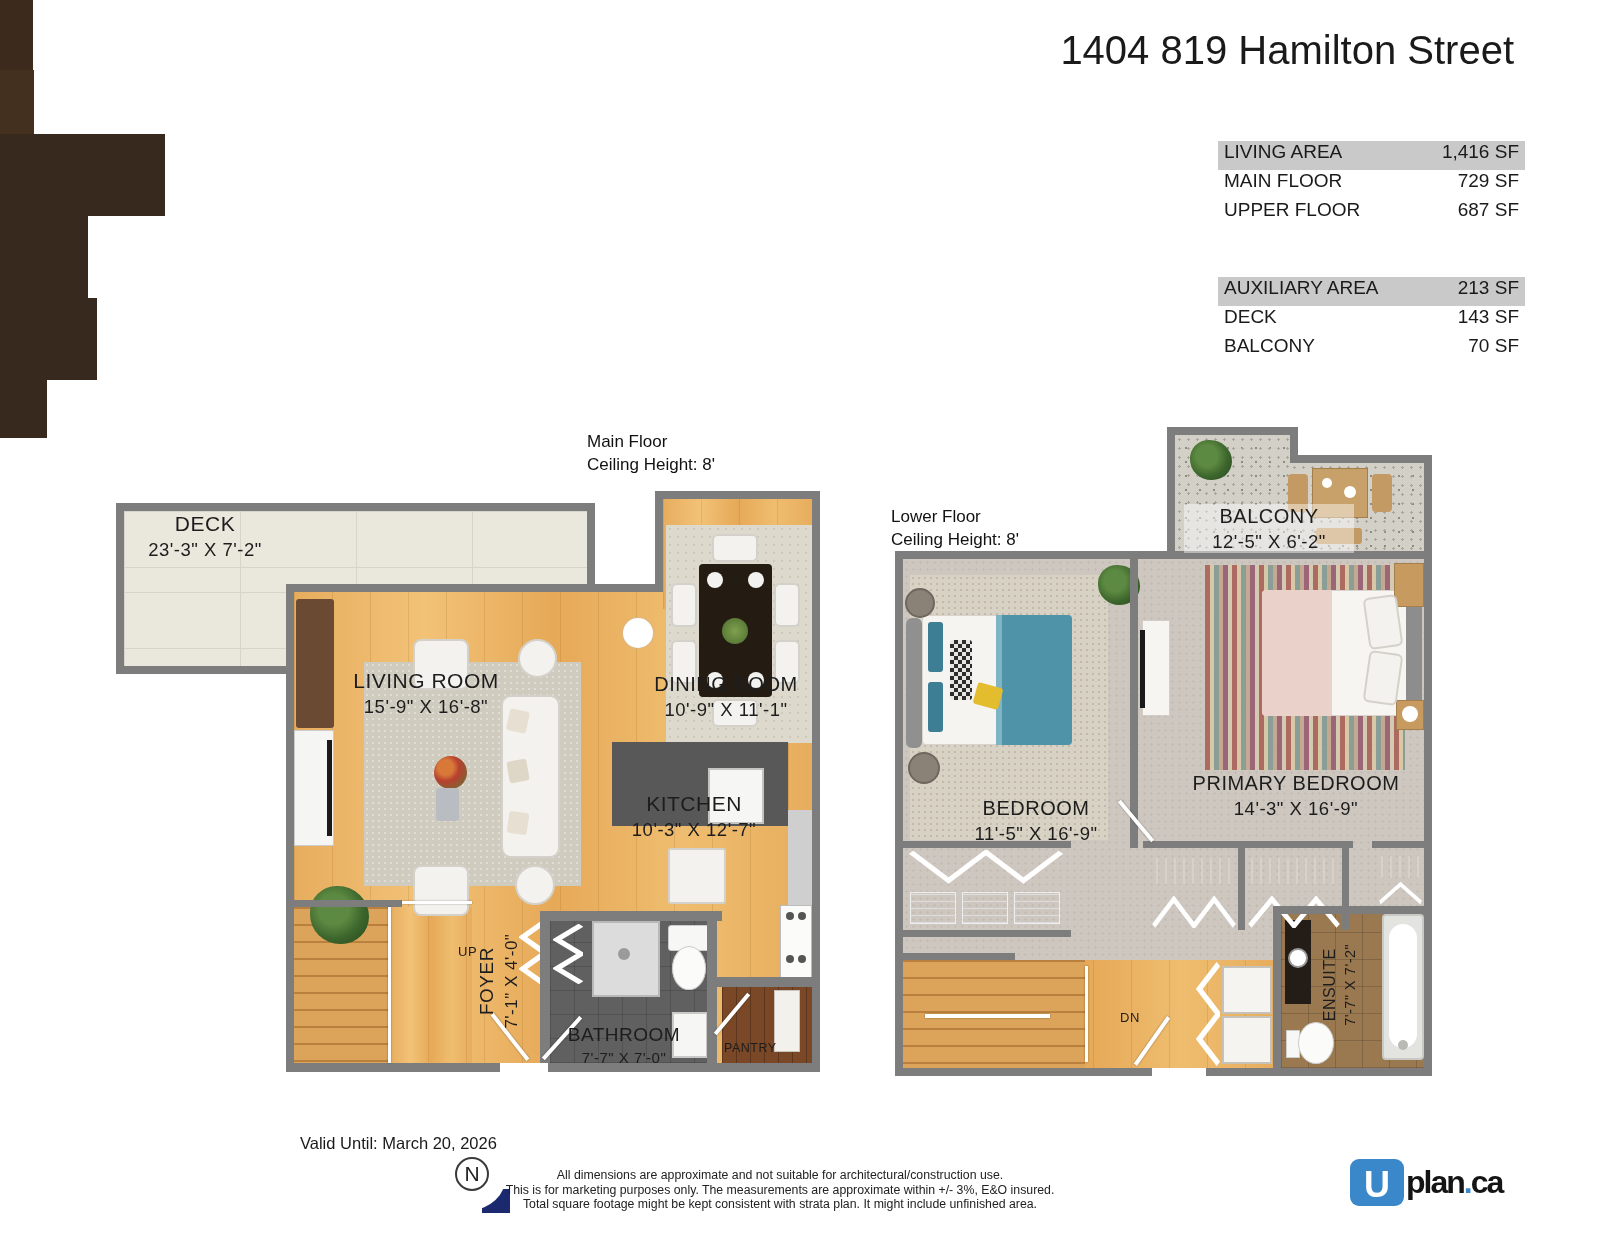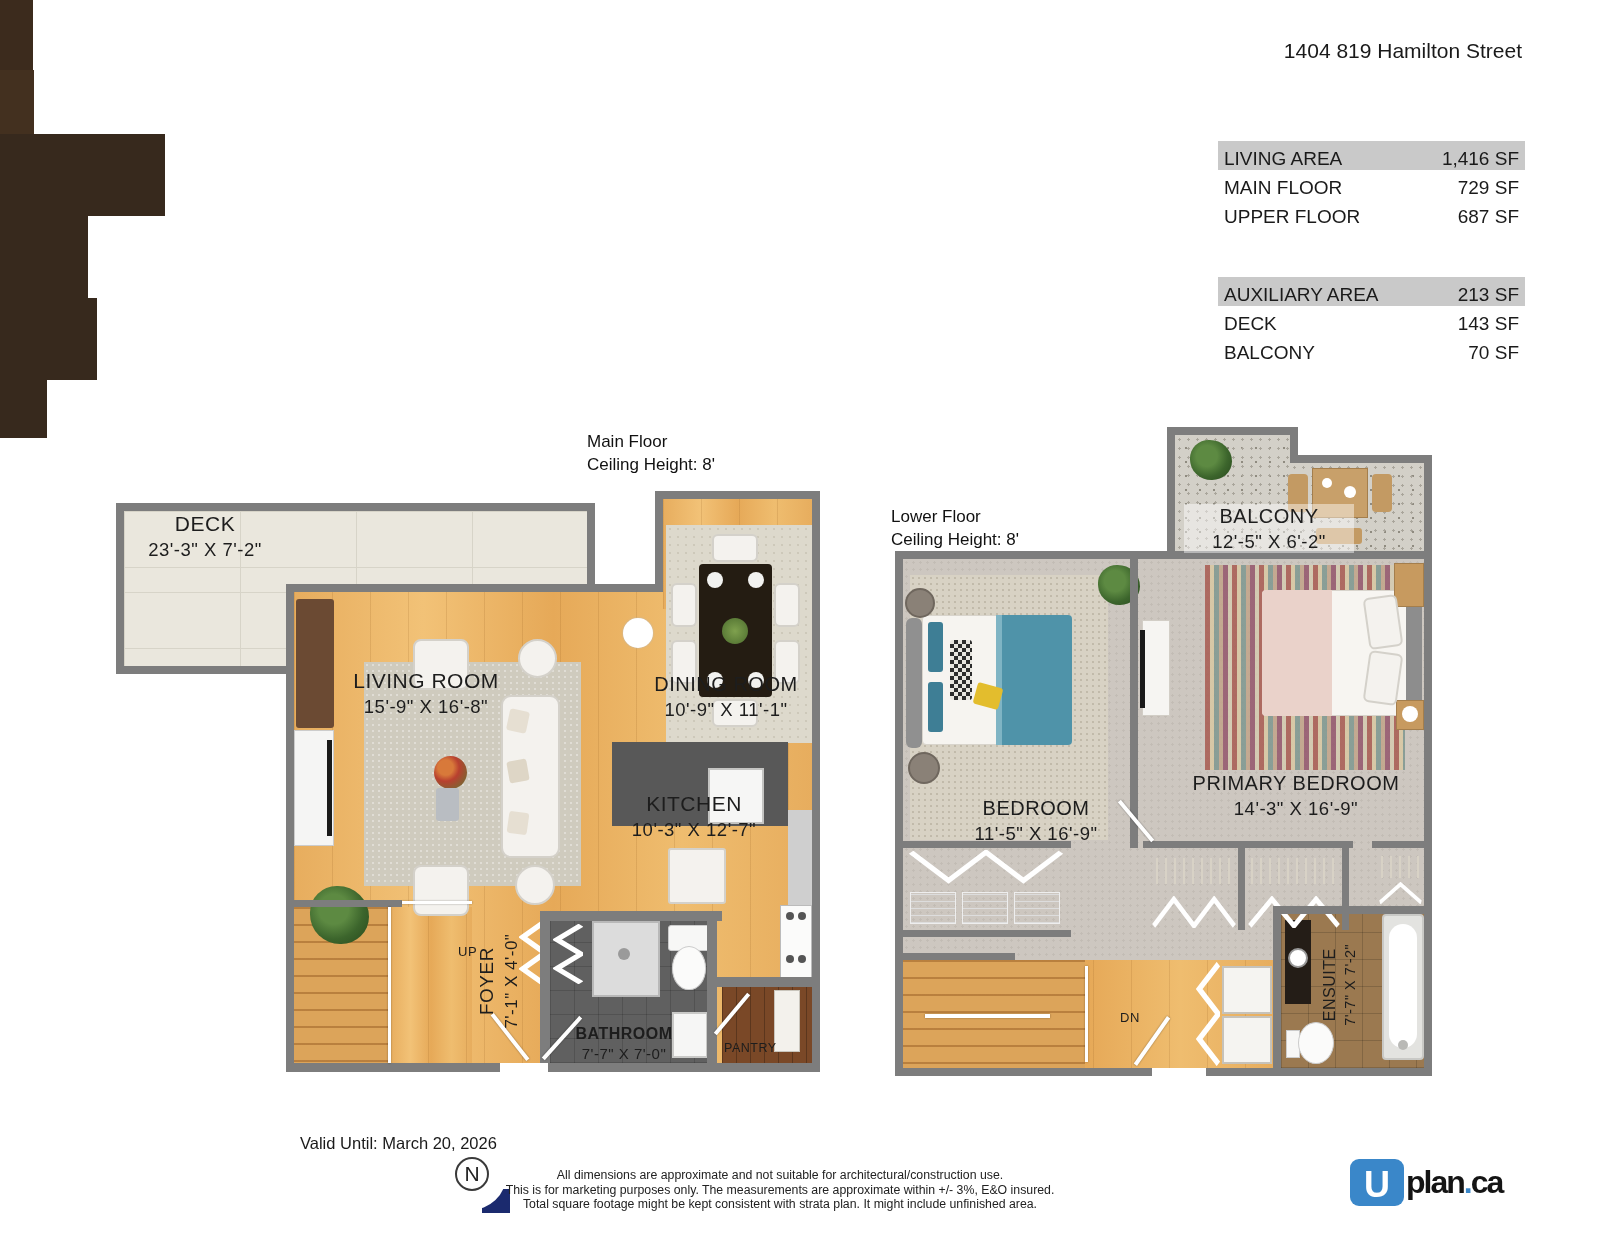--- a/index.html
+++ b/index.html
@@ -40,29 +40,29 @@
   .closet{background:#37291d;z-index:10;}
   .hangers{position:absolute;background:repeating-linear-gradient(90deg,#d8d2c6 0 2px,transparent 2px 9px);z-index:11;}
   .wire{position:absolute;border:1.5px solid #eee;background:repeating-linear-gradient(0deg,#ddd 0 1.5px,transparent 1.5px 7px);z-index:11;}
   .plant{background:radial-gradient(circle at 40% 40%, #5d8a42 0 30%, #3c652c 60%, #27471c 100%);border-radius:46% 54% 48% 52%;z-index:12;}
   .doorleaf{position:absolute;background:#fff;box-shadow:0 0 2px rgba(0,0,0,.4);z-index:22;}
   .gap{position:absolute;background:#fff;z-index:21;}
   
   .rlabel{position:absolute;z-index:30;text-align:center;color:#1d1d1d;line-height:1.2;}
   .rname{font-size:20px;letter-spacing:.5px;}
   .rdims{font-size:18.5px;margin-top:3px;letter-spacing:.5px;}
-  .small .rname{font-size:16px;font-weight:bold;}
+  .small .rname{font-size:19px;}
   .small .rdims{font-size:15px;margin-top:2px;}
   .vlabel{position:absolute;z-index:30;text-align:center;color:#1d1d1d;transform:rotate(-90deg);line-height:1.2;}
   .tinylabel{position:absolute;z-index:30;color:#1d1d1d;font-size:13px;letter-spacing:.5px;}
   .caption{position:absolute;z-index:30;font-size:17px;line-height:23px;color:#111;}
   
-  .address{position:absolute;top:30px;right:78px;text-align:right;font-size:21px;line-height:41px;color:#1a1a1a;}
+  .address{position:absolute;top:30px;right:86px;text-align:right;font-size:40px;line-height:41px;color:#1a1a1a;}
   .tables{position:absolute;left:1218px;top:141px;width:307px;font-size:19px;z-index:30;}
-  .trow{display:flex;justify-content:space-between;align-items:flex-end;height:29px;padding:0 6px;box-sizing:border-box;}
+  .trow{display:flex;justify-content:space-between;align-items:flex-start;height:29px;padding:0 6px;box-sizing:border-box;}
   .trow.hdr{background:#c9c9c9;}
   .tgap{height:49px;}
   
   .valid{position:absolute;left:300px;top:1134px;width:960px;text-align:left;font-size:16.5px;z-index:30;}
   .disc{position:absolute;left:200px;top:1168px;width:1160px;text-align:center;font-size:12.3px;line-height:14.6px;color:#222;z-index:30;}
   .ncircle{position:absolute;left:455px;top:1157px;width:30px;height:30px;border:2px solid #3a3a3a;border-radius:50%;
            display:flex;align-items:center;justify-content:center;font-size:21px;color:#222;z-index:30;}
   .sail{position:absolute;left:482px;top:1189px;width:28px;height:24px;background:#1b2a6e;z-index:29;}
   .sail:before{content:'';position:absolute;left:-12px;top:-13px;width:36px;height:34px;background:#fff;border-radius:0 0 100% 0;}
   .logo{position:absolute;left:1350px;top:1159px;display:flex;align-items:center;z-index:30;}

